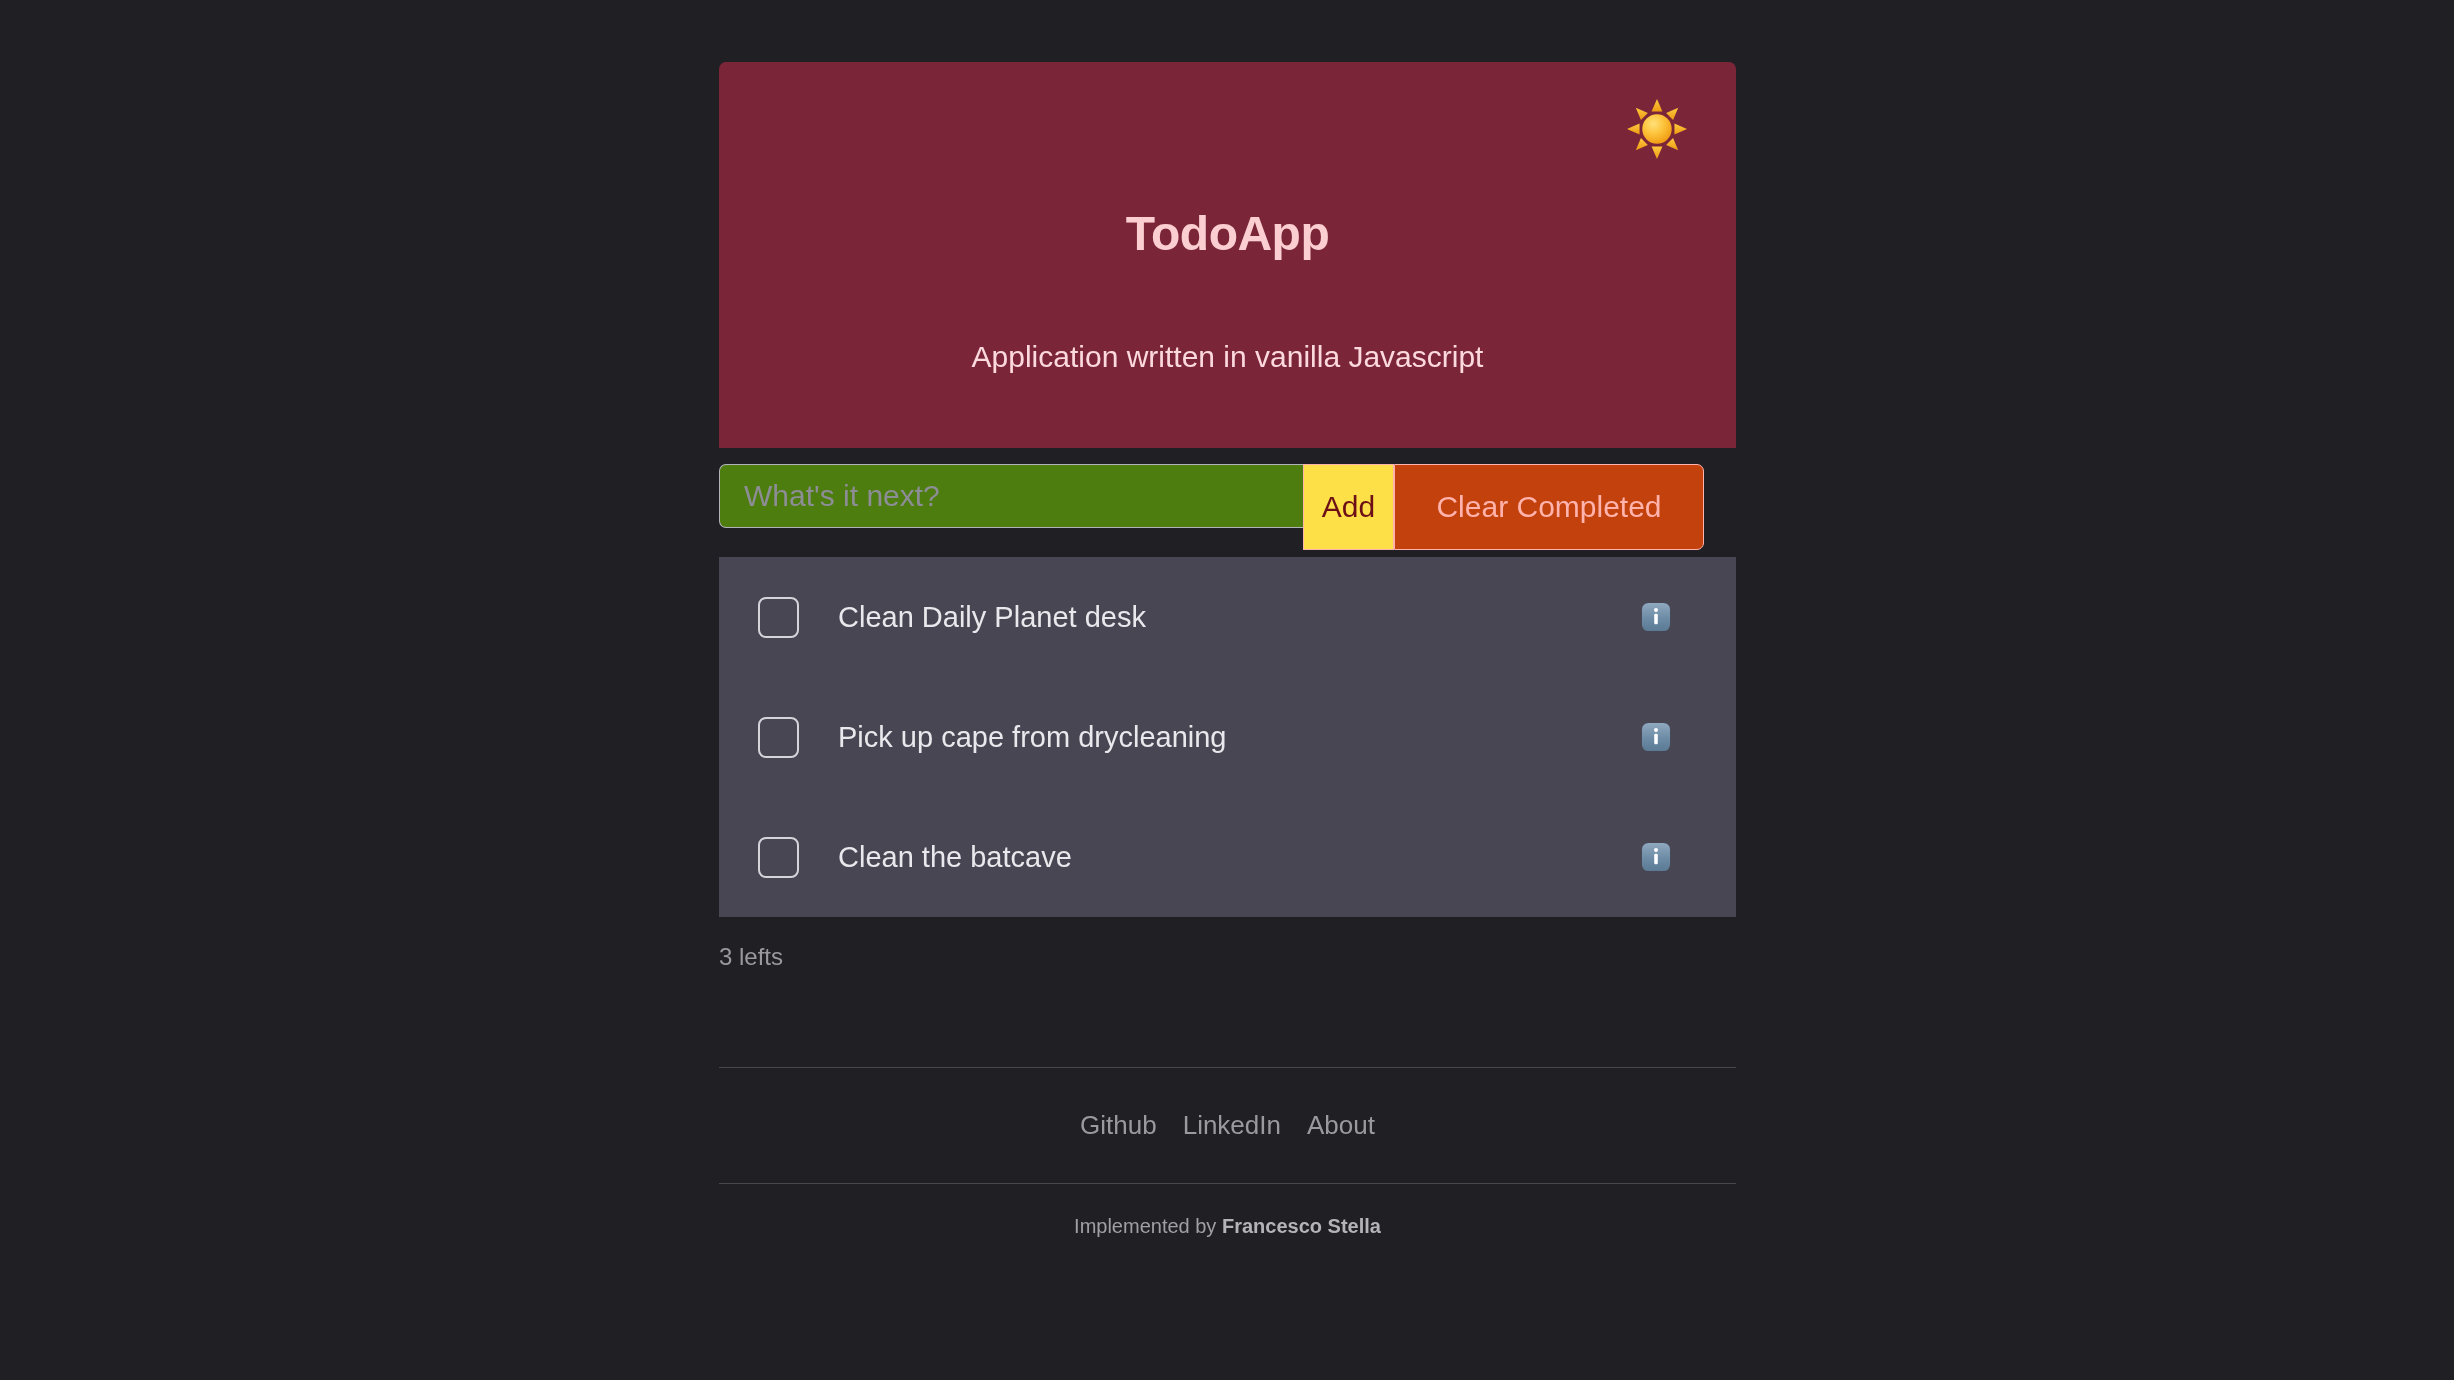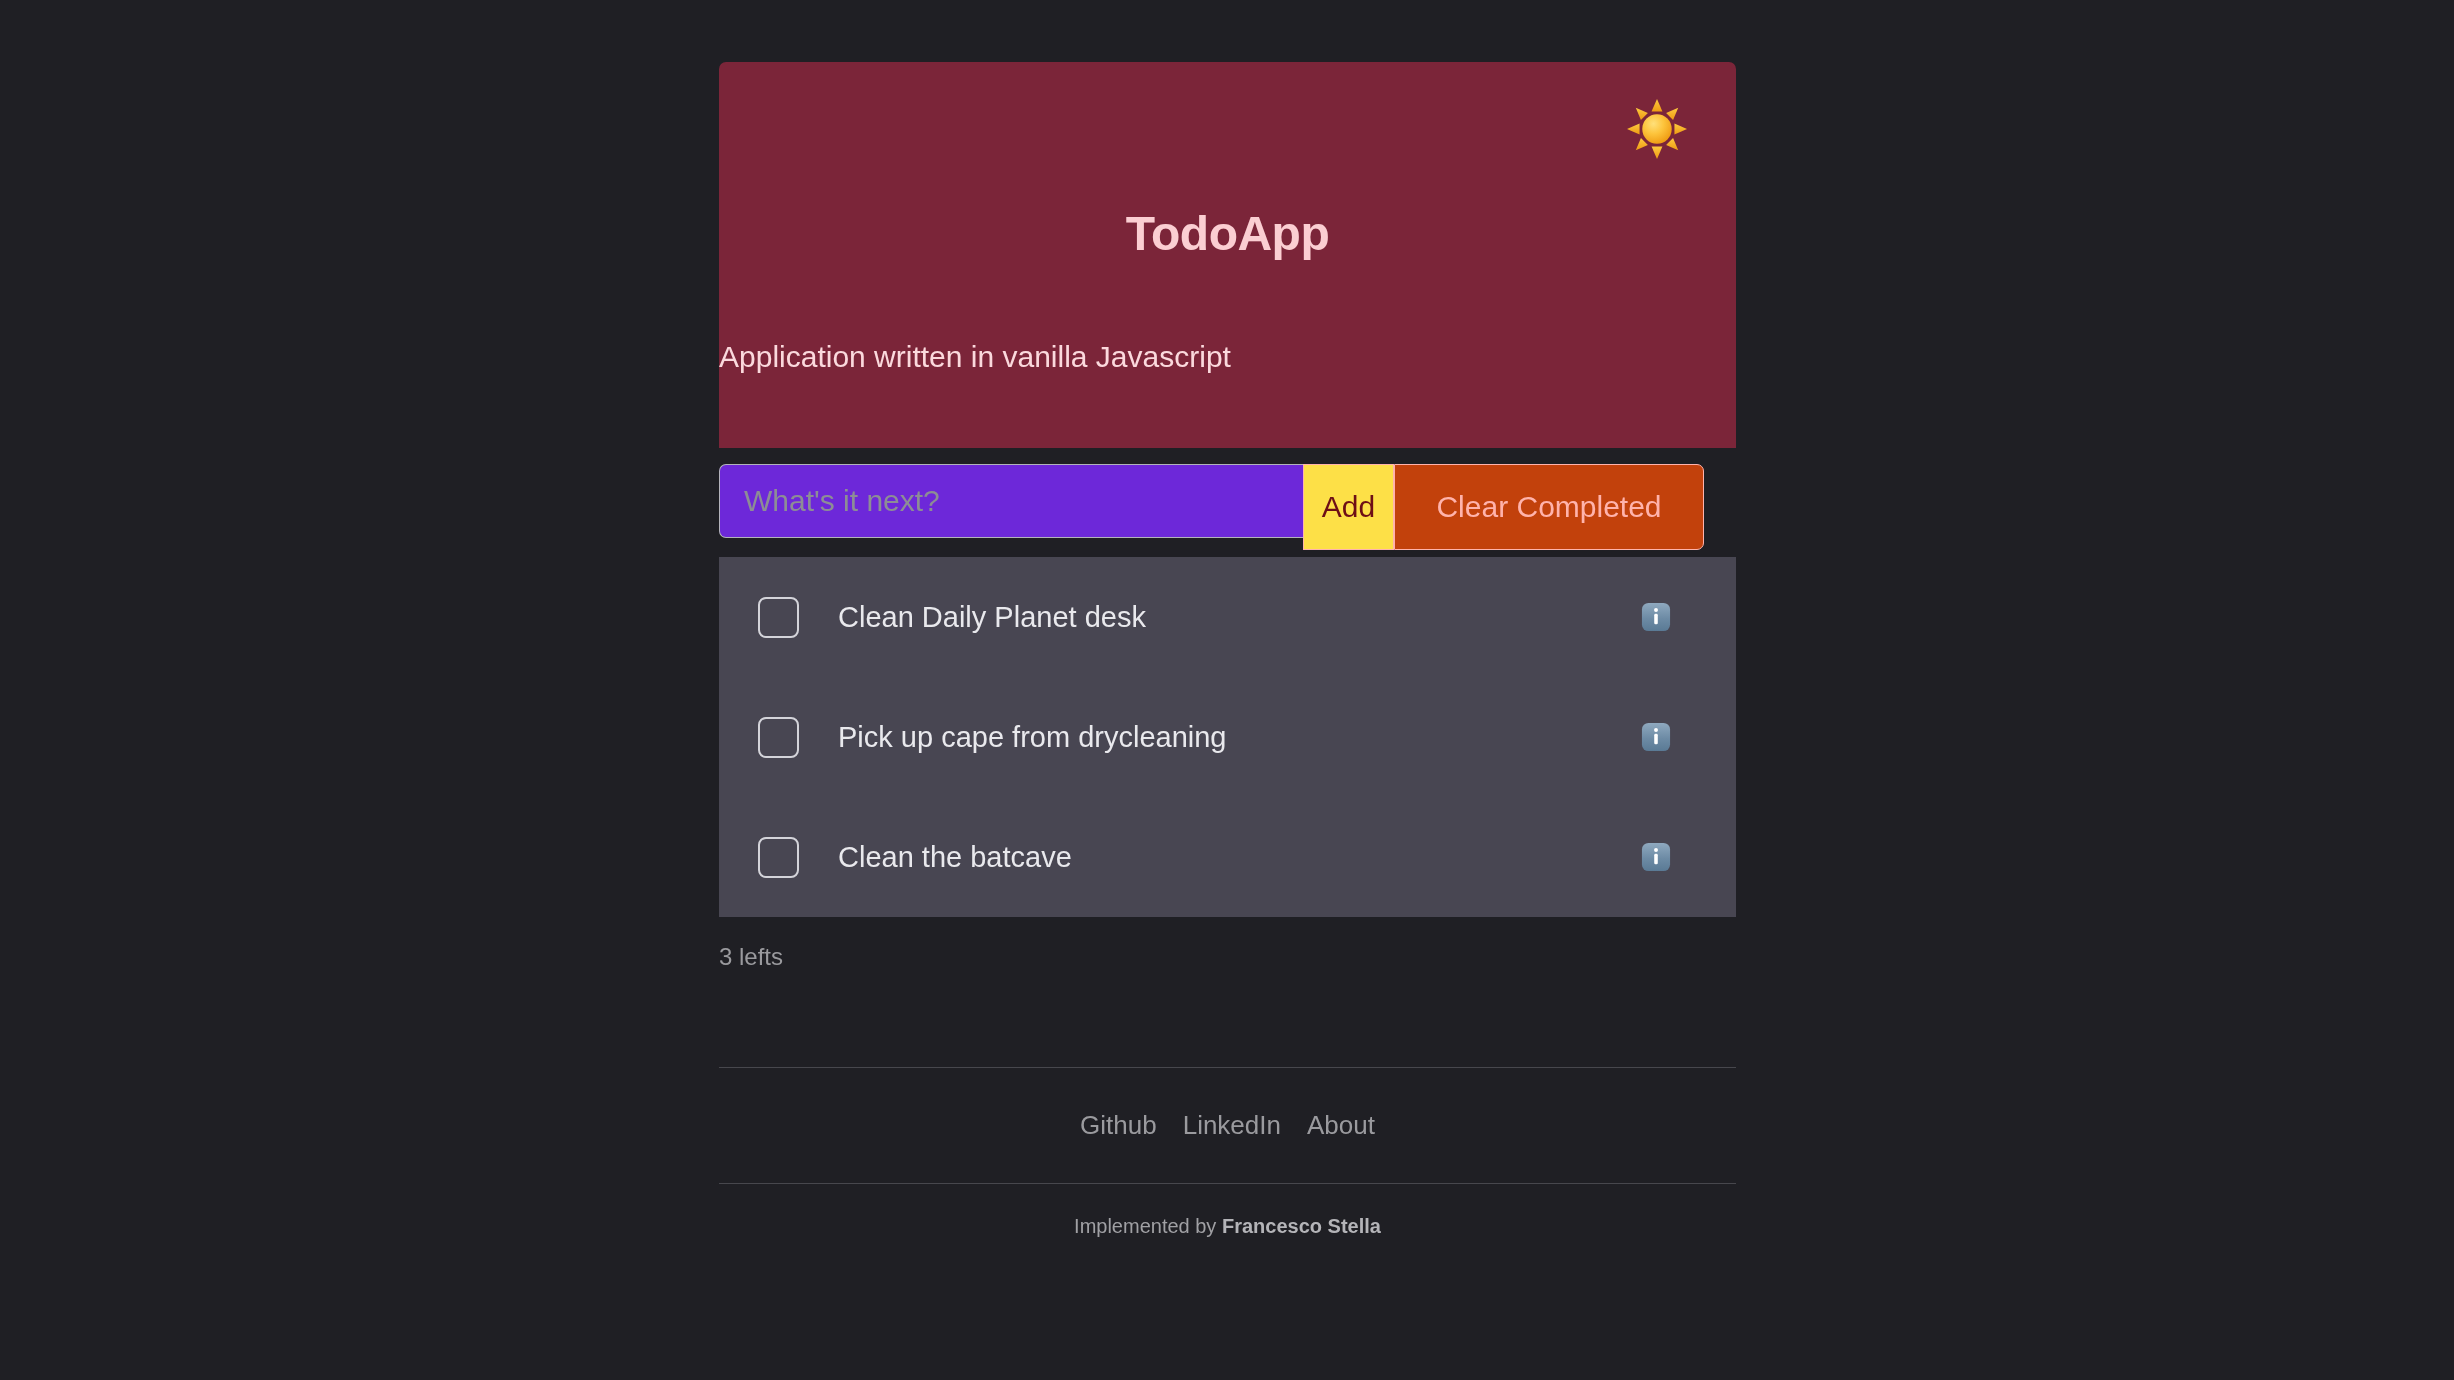--- a/index.html
+++ b/index.html
@@ -61,39 +61,39 @@
     font-weight: bold;
     color: #fbced2;
     letter-spacing: -0.5px;
     line-height: 1;
   }
 
   .app-subtitle {
     position: absolute;
     left: 0; right: 0;
     top: 280px;
-    text-align: left;
+    text-align: center;
     font-size: 30px;
     font-weight: normal;
     color: #fbd9dd;
     line-height: 1;
   }
 
   
   .entry-row {
     display: flex;
     width: 1017px;
     height: 86px;
     margin-top: 16px;
   }
 
   .todo-input {
     flex: 0 0 584px;
-    height: 74px;
-    background: #6d28d9;
+    height: 64px;
+    background: #4d7c0f;
     border: 1.5px solid #b3b3bb;
     border-right: none;
     border-radius: 7px 0 0 7px;
     color: #e8e8ec;
     font-family: "Liberation Sans", sans-serif;
     font-size: 30px;
     padding: 0 24px;
     outline: none;
   }
   .todo-input::placeholder { color: #8d8d95; }

